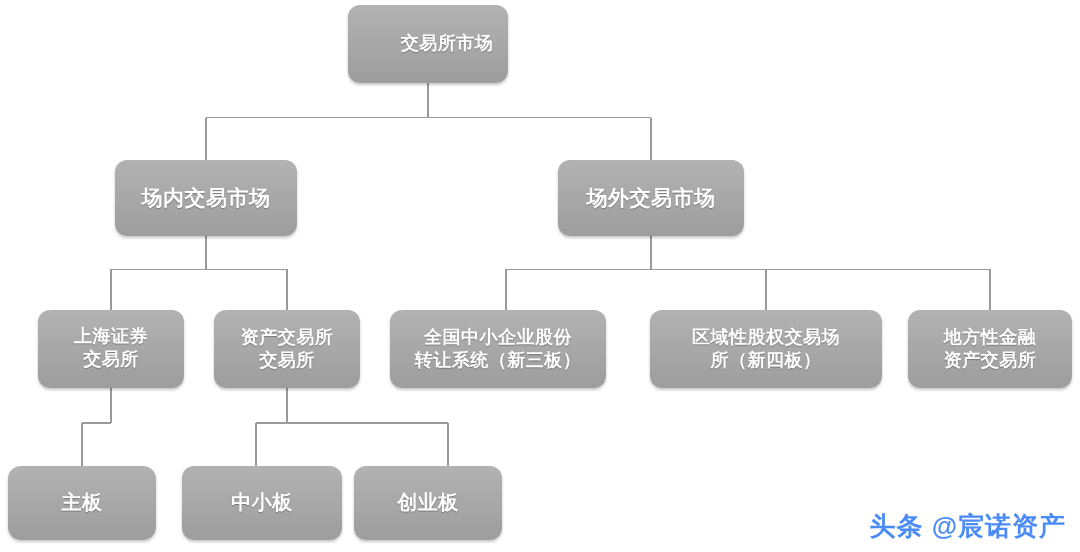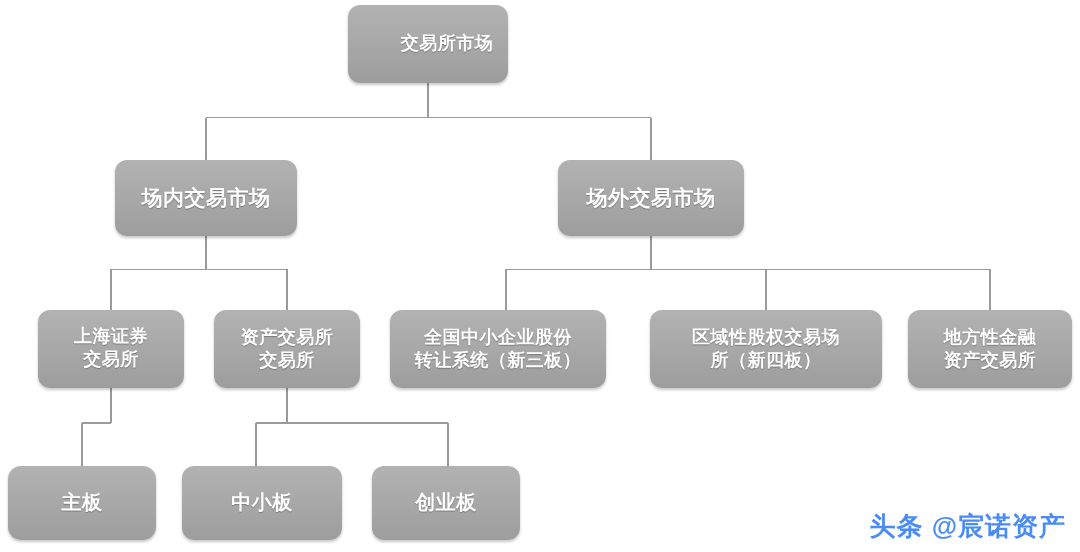--- a/index.html
+++ b/index.html
@@ -121,19 +121,19 @@
       <div class="node lvl2" style="left: 908px; top: 310px; width: 164px; height: 78px; text-align: right;">
         <span class="label">地方性金融
 资产交易所</span>
       </div>
       <div class="node lvl3" style="left: 8px; top: 466px; width: 148px; height: 74px; border-radius: 13px;">
         <span class="label">主板</span>
       </div>
       <div class="node lvl3" style="left: 182px; top: 466px; width: 160px; height: 74px;">
         <span class="label">中小板</span>
       </div>
-      <div class="node lvl3" style="left: 372px; top: 466px; width: 148px; height: 74px;">
+      <div class="node lvl3" style="left: 354px; top: 466px; width: 148px; height: 74px;">
         <span class="label">创业板</span>
       </div>
     </div>
 </div>
 
 <div id="watermark">头条 @宸诺资产</div>
 
 </body></html>

